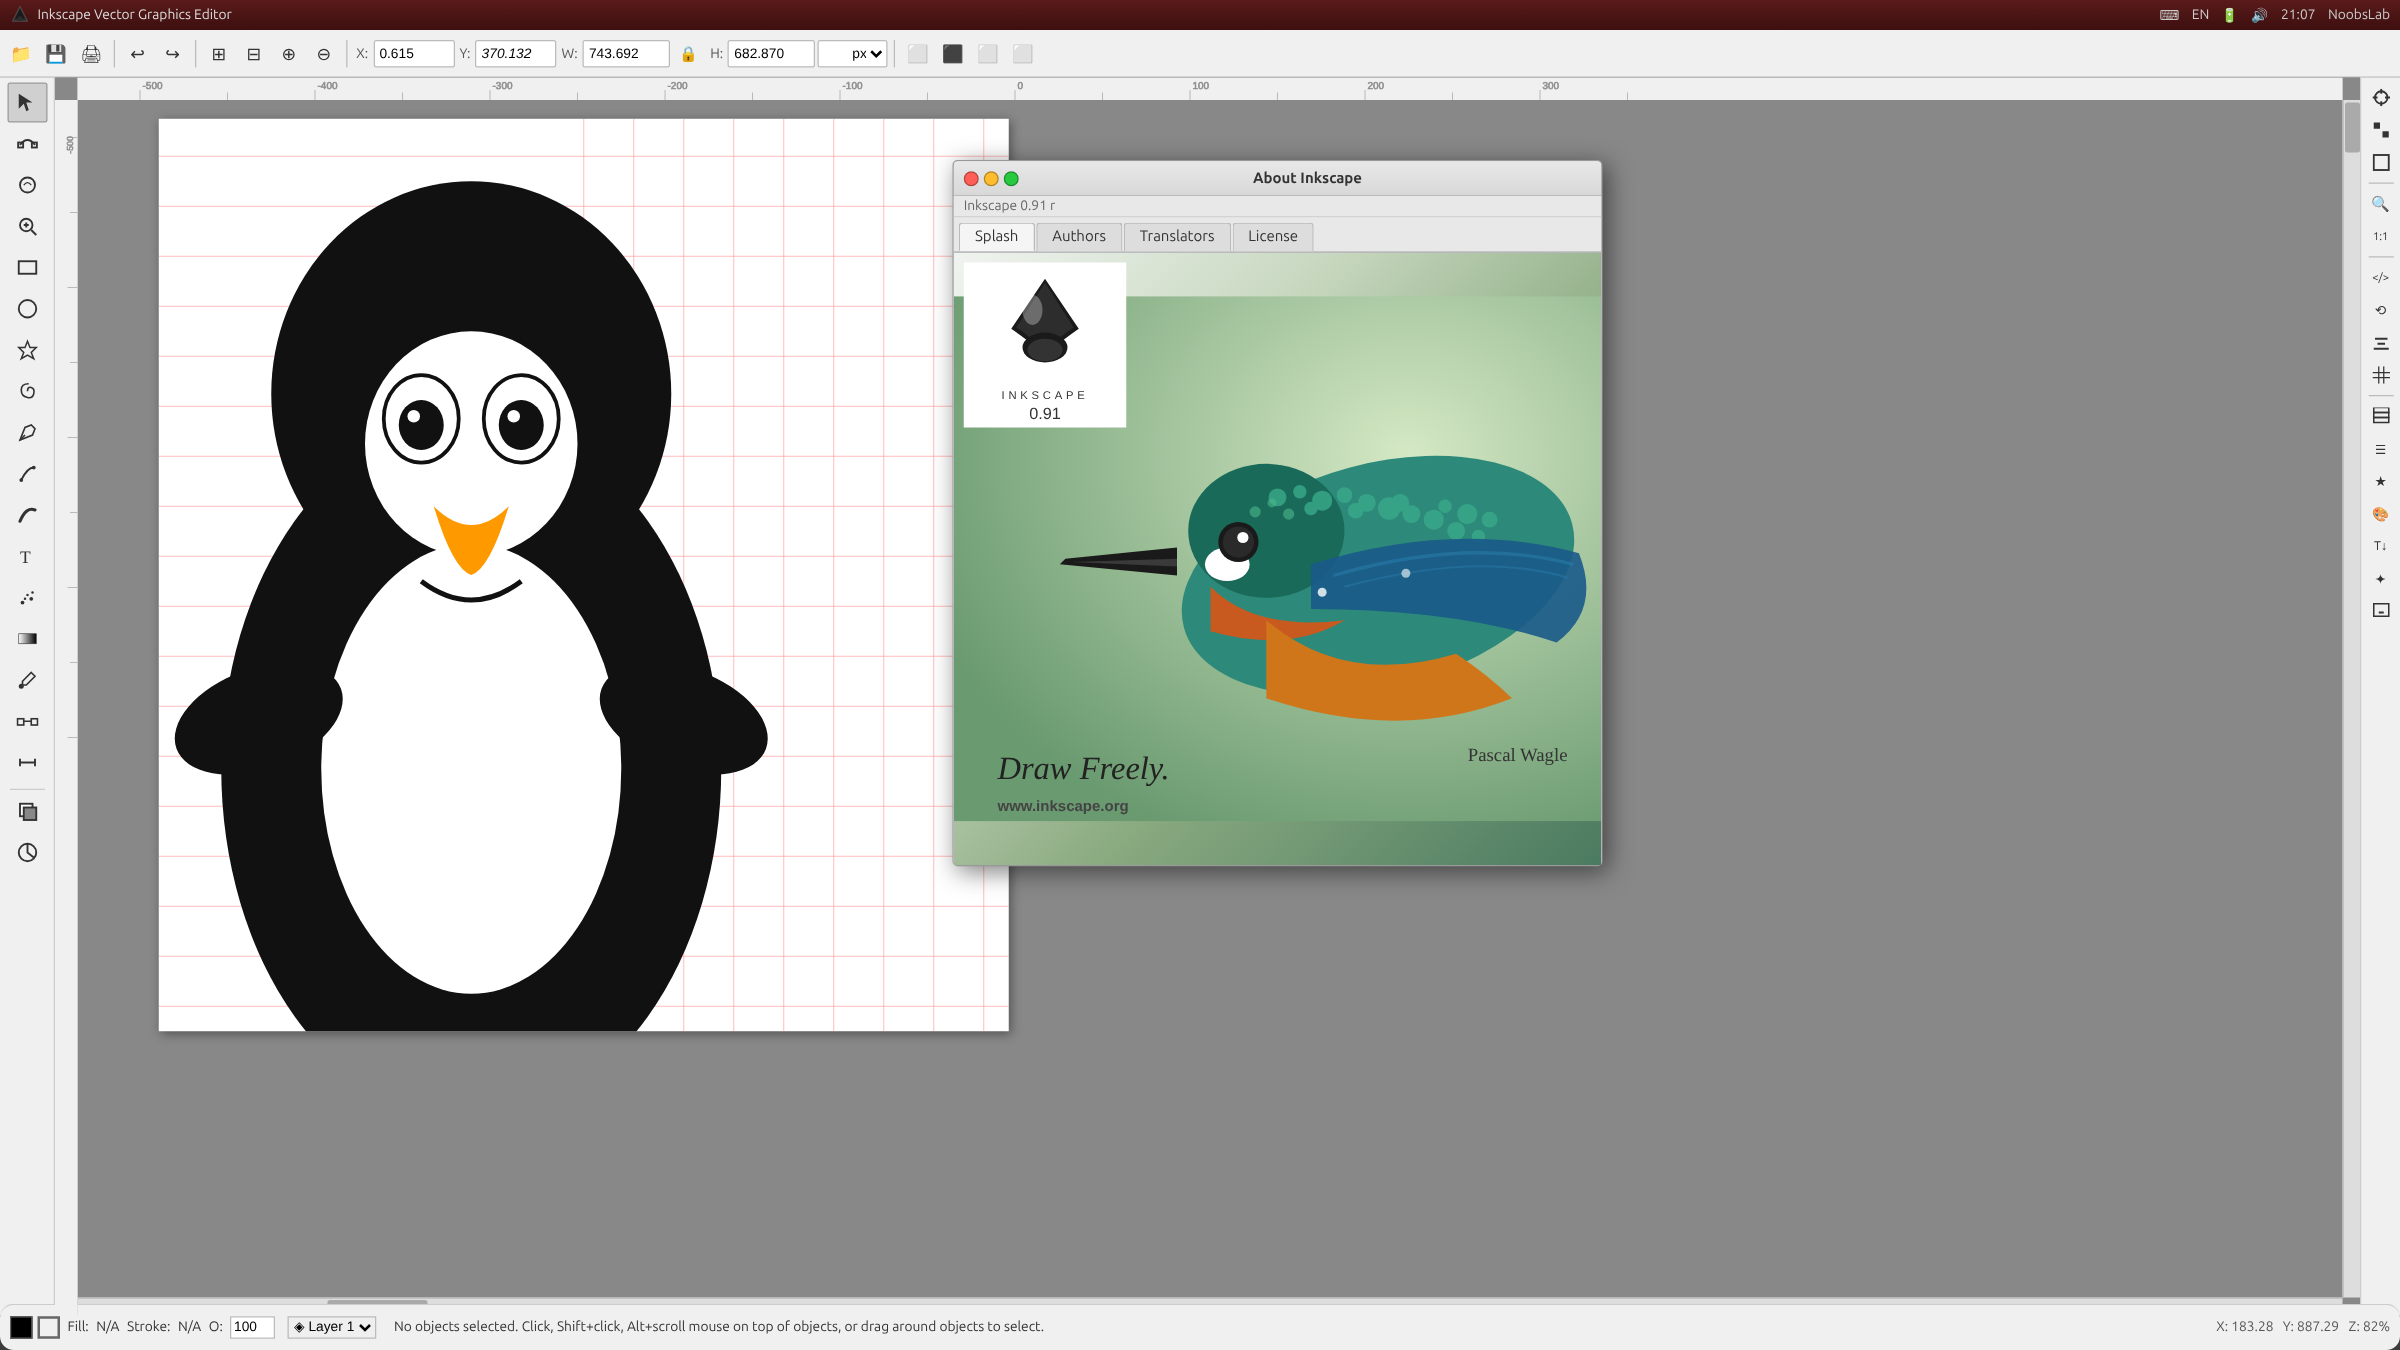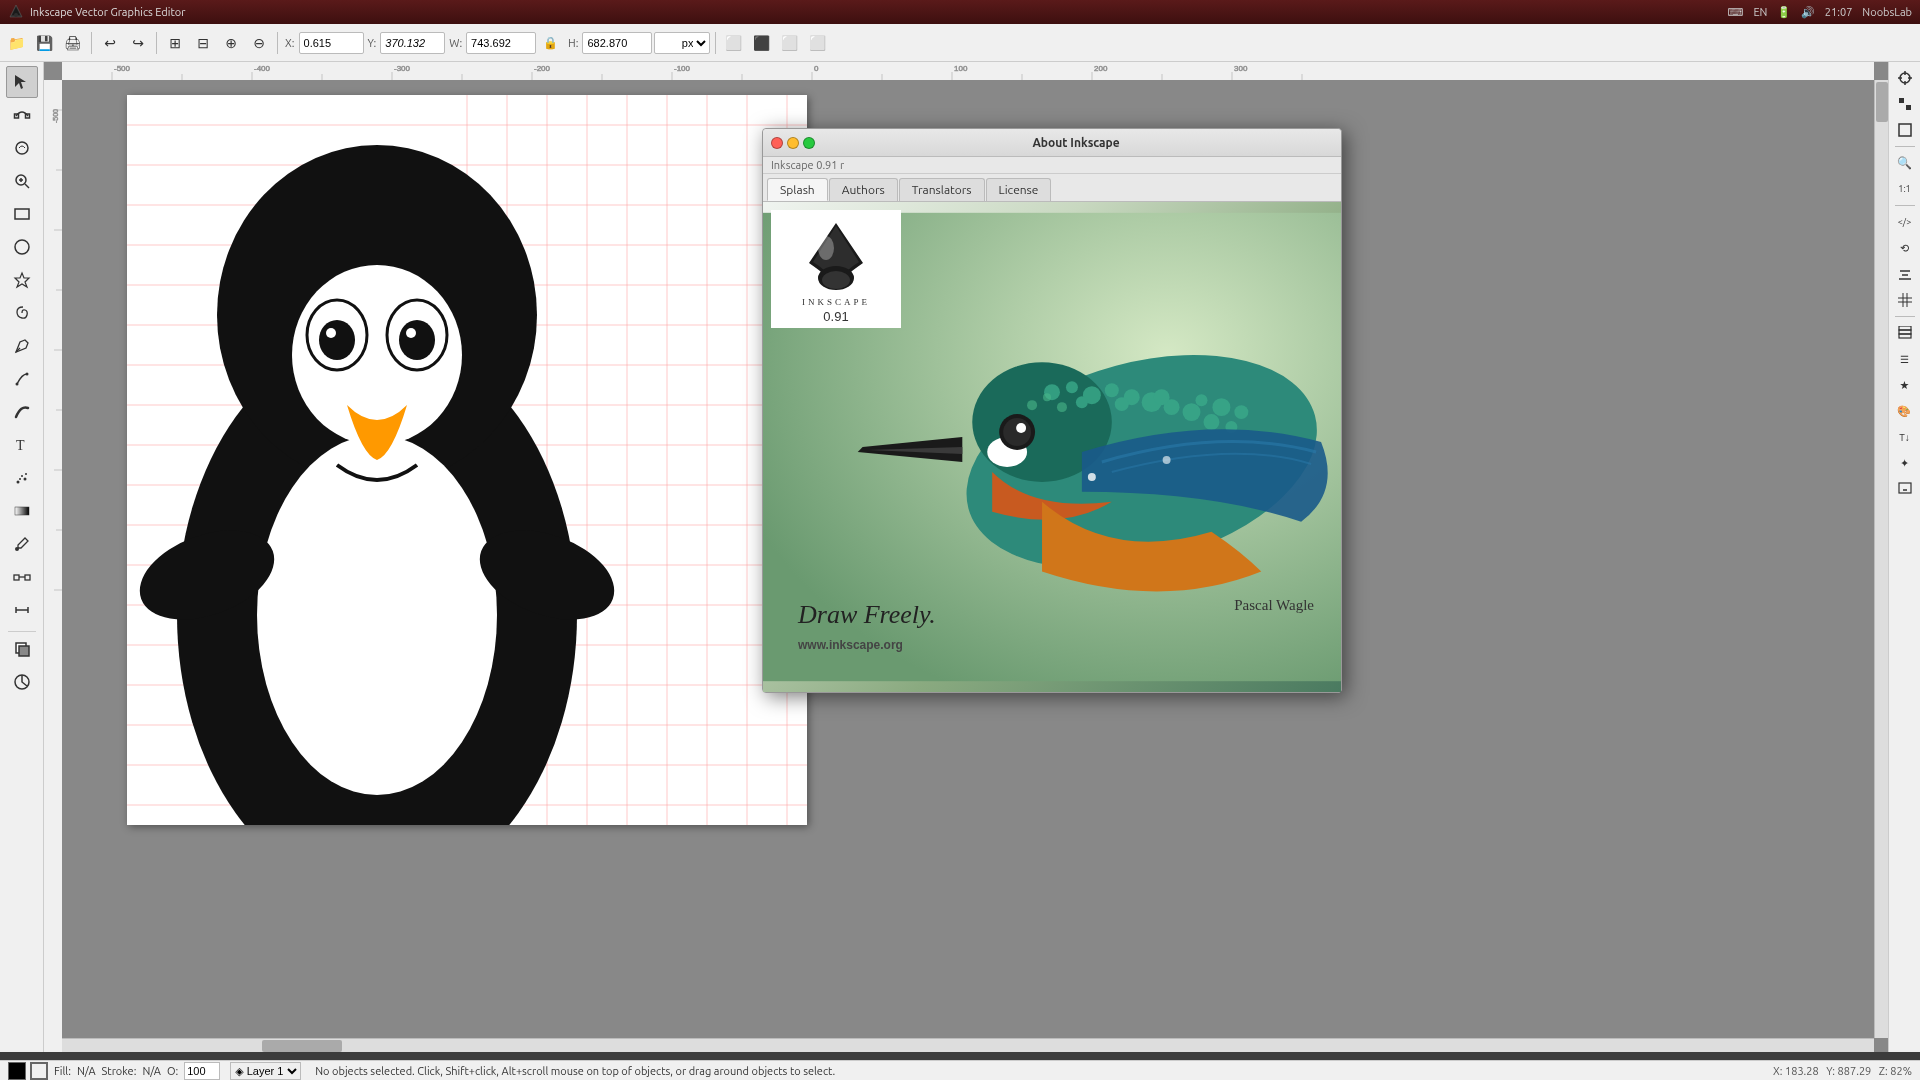--- a/index.html
+++ b/index.html
@@ -129,21 +129,21 @@
       gap: 8px;
       position: absolute;
       bottom: 0;
     }
 
     
     #about-dialog {
       position: absolute;
       top: 128px;
       left: 762px;
-      width: 580px;
+      width: 520px;
       height: 565px;
       background: #f0f0f0;
       border: 1px solid #999;
       border-radius: 4px;
       box-shadow: 4px 4px 20px rgba(0,0,0,0.5);
       z-index: 100;
       display: flex;
       flex-direction: column;
     }
     #about-titlebar {
@@ -632,21 +632,21 @@
     <div class="lt-btn" style="width:24px;height:24px;font-size:11px;">✦</div>
     <div class="lt-btn" style="width:24px;height:24px;">
       <svg width="14" height="14" viewBox="0 0 14 14">
           <rect x="1" y="1" width="12" height="10" fill="none" stroke="#333" stroke-width="1.2"></rect>
           <line x1="5" y1="8" x2="9" y2="8" stroke="#333" stroke-width="1.5"></line>
         </svg>
     </div>
   </div>
 </div>
 
-<div id="statusbar" style="position:absolute;bottom:0;left:0;right:0;height:20px;background:#f0f0f0;border-top:1px solid #ccc;display:flex;align-items:center;padding:0 8px;font-size:11px;color:#333;gap:6px;">
+<div id="statusbar" style="position:absolute;bottom:0;left:0;right:0;height:37px;background:#f0f0f0;border-top:1px solid #ccc;display:flex;align-items:center;padding:0 8px;font-size:11px;color:#333;gap:6px;border-radius:11px;">
 
   <div style="display:flex;align-items:center;gap:4px;">
     <div style="width:18px;height:18px;background:black;border:1px solid #666;"></div>
     <div style="width:18px;height:18px;background:transparent;border:2px solid #666;"></div>
   </div>
   <span>Fill:</span>
   <span>N/A</span>
   <span>Stroke:</span>
   <span>N/A</span>
   <span>O:</span>
@@ -694,21 +694,21 @@
         <svg width="70" height="75" viewBox="0 0 70 75">
 
           <polygon points="35,5 62,45 55,50 35,65 15,50 8,45" fill="#1a1a1a"></polygon>
           <polygon points="35,8 58,44 52,48 35,62 18,48 12,44" fill="#2d2d2d"></polygon>
 
           <ellipse cx="25" cy="30" rx="8" ry="12" fill="white" opacity="0.3"></ellipse>
 
           <ellipse cx="35" cy="60" rx="18" ry="12" fill="#1a1a1a"></ellipse>
           <ellipse cx="35" cy="62" rx="14" ry="9" fill="#333"></ellipse>
         </svg>
-        <div style="font-size:9px;letter-spacing:3px;color:#333;font-family:Liberation Serif, serif;text-transform:uppercase;margin-top:2px;">INKSCAPE</div>
+        <div style="font-size:9px;letter-spacing:3px;color:#333;font-family:Liberation Sans, sans-serif;text-transform:uppercase;margin-top:15px;">INKSCAPE</div>
         <div style="font-size:13px;color:#333;margin-top:2px;font-family:sans-serif;">0.91</div>
       </div>
 
       <svg style="position:absolute;top:0;left:0;width:100%;height:100%;" viewBox="0 0 580 470">
 
         <defs>
           <radialGradient id="bgGrad" cx="70%" cy="30%" r="80%">
             <stop offset="0%" stop-color="#d4e8c4"></stop>
             <stop offset="100%" stop-color="#6a9a70"></stop>
           </radialGradient>

